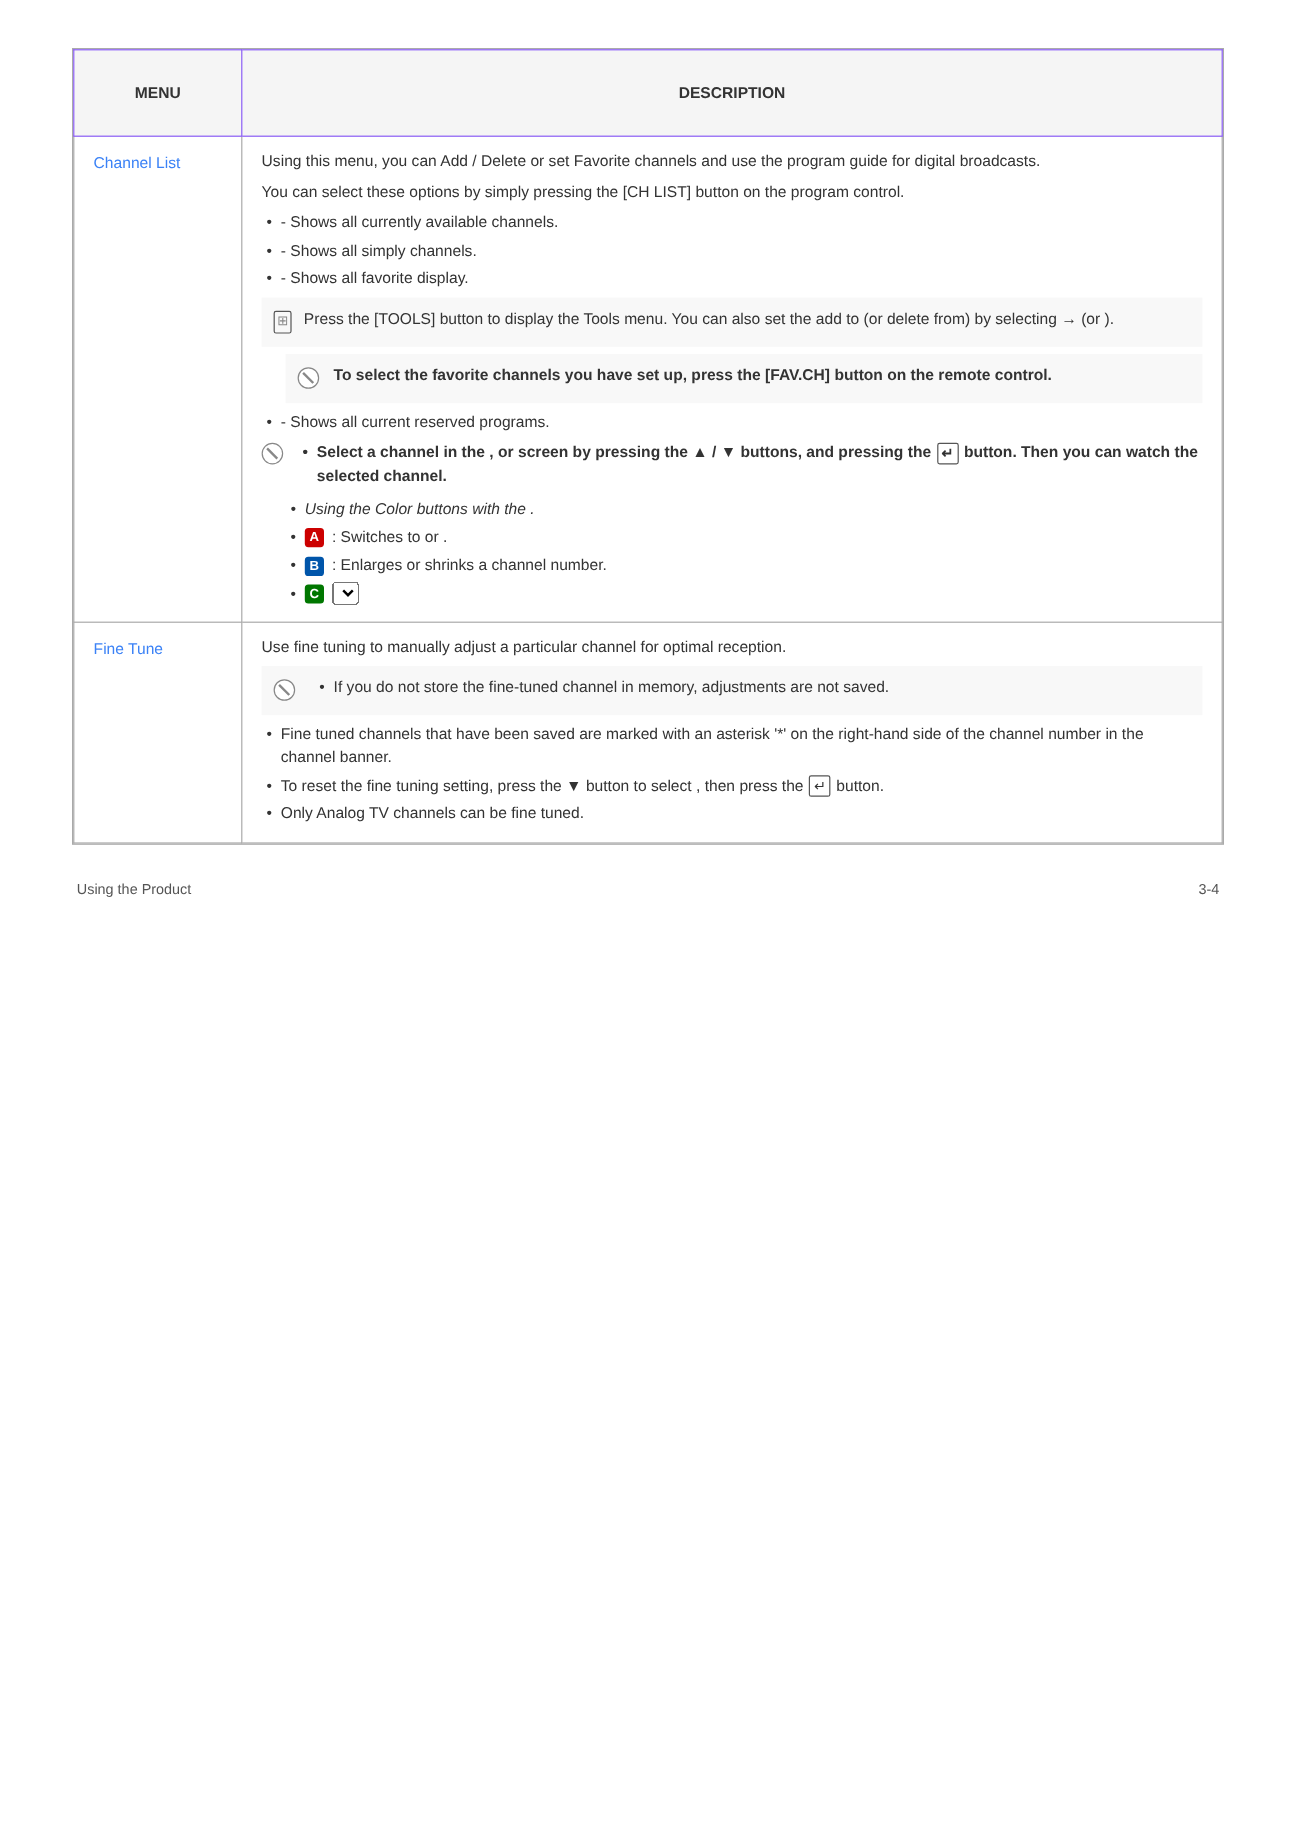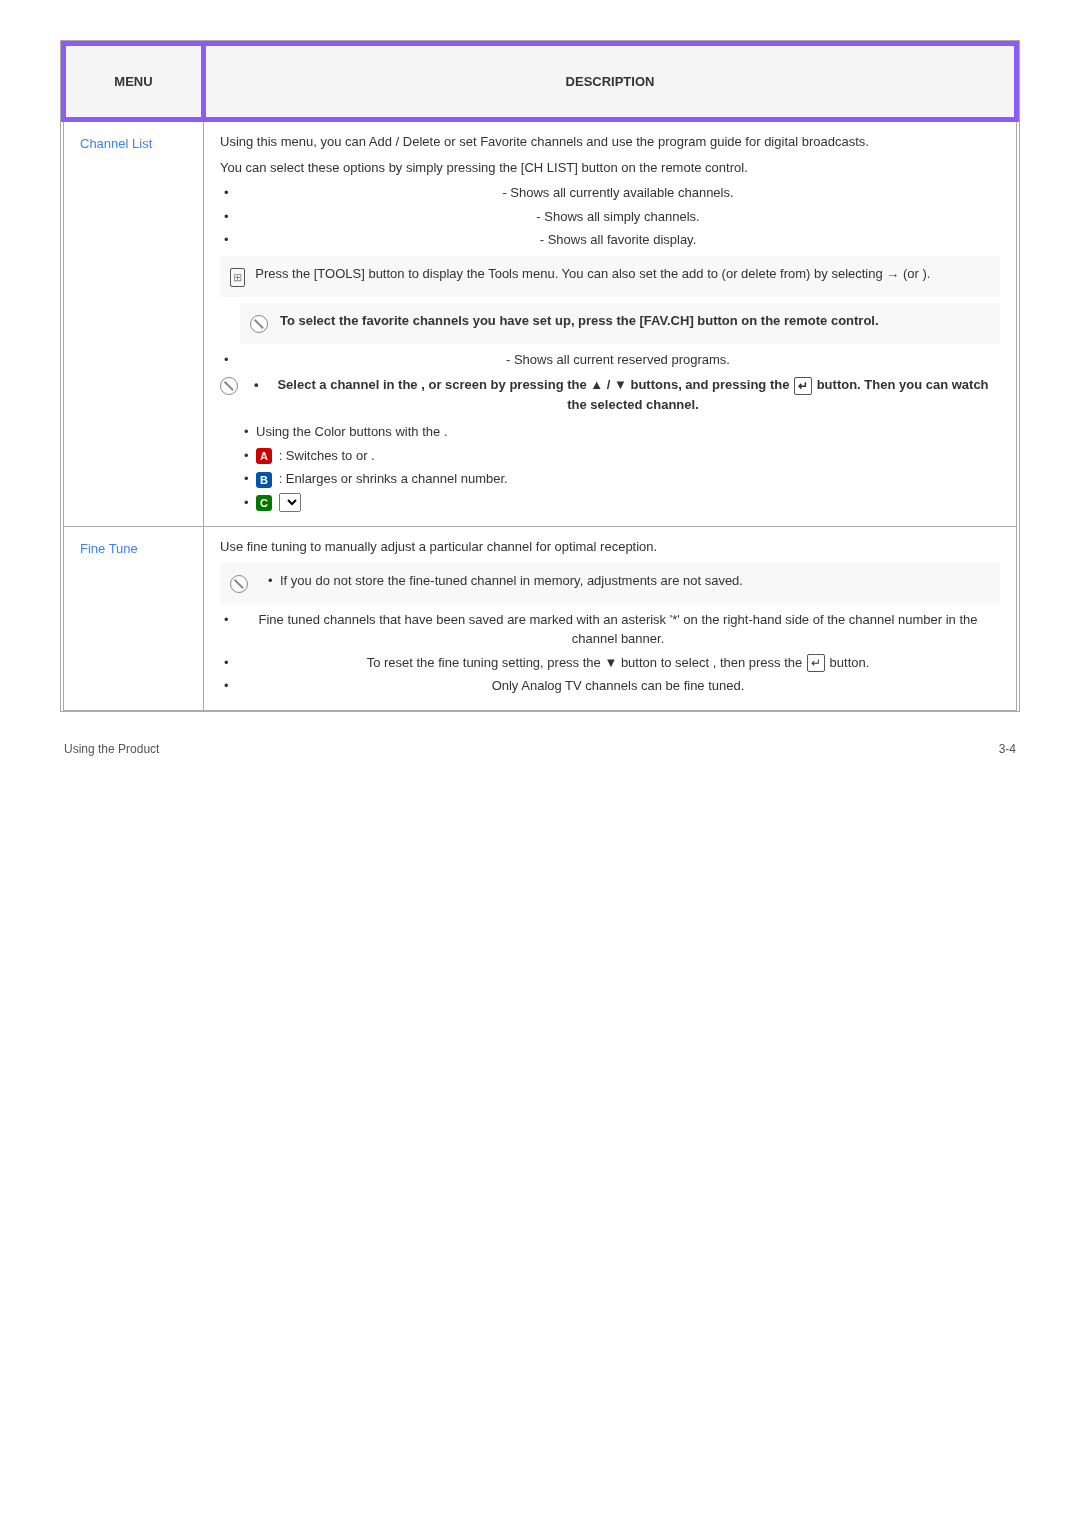--- a/index.html
+++ b/index.html
@@ -18,21 +18,21 @@
       width: 100%;
     }
 
     table {
       width: 100%;
       border-collapse: collapse;
     }
 
     thead th {
       background: #f5f5f5;
-      border: 5px solid #8b5cf6;
+      border: 1px solid #8b5cf6;
       padding: 28px 16px;
       font-weight: bold;
       font-size: 13px;
       color: #333;
       text-align: center;
     }
 
     thead th.menu-header {
       width: 140px;
     }
@@ -67,33 +67,33 @@
       list-style: none;
       padding: 0;
       margin: 0;
     }
 
     .bullet-list li {
       padding-left: 16px;
       position: relative;
       margin-bottom: 4px;
       line-height: 1.5;
-      text-align: center;
     }
 
     .bullet-list li::before {
       content: "•";
       position: absolute;
       left: 4px;
     }
 
     .sub-bullet-list {
       list-style: none;
       padding: 0;
       margin: 4px 0 4px 20px;
+      font-style: italic;
     }
 
     .sub-bullet-list li {
       padding-left: 16px;
       position: relative;
       margin-bottom: 4px;
       line-height: 1.5;
     }
 
     .sub-bullet-list li::before {
@@ -246,21 +246,21 @@
       <tr>
         <th class="menu-header">MENU</th>
         <th>DESCRIPTION</th>
       </tr>
     </thead>
     <tbody id="table-body">
     <tr>
           <td class="menu-cell">Channel List</td>
           <td class="desc-cell">
             <p class="desc-para">Using this menu, you can Add / Delete or set Favorite channels and use the program guide for digital broadcasts.</p>
-            <p class="desc-para">You can select these options by simply pressing the [CH LIST] button on the remote control.</p>
+            <p class="desc-para">You can select these options by simply pressing the [CH LIST] button on the program control.</p>
             <ul class="bullet-list">
               <li><all channels=""> - Shows all currently available channels.</all></li>
               <li><added channels=""> - Shows all simply channels.</added></li>
               <li><favorite> - Shows all favorite display.</favorite></li>
             </ul>
             <div class="note-box" style="margin-left:0;">
         <span class="note-icon"><span style="display:inline-block;border:1.5px solid #555;border-radius:2px;padding:0 2px;font-size:11px;vertical-align:middle;margin-right:2px;">⊞</span></span>
         <span class="note-text">Press the [TOOLS] button to display the Tools menu. You can also set the add to (or delete from) <favorite> by selecting <tools> → <add to="" favorite=""> (or <delete from="" favorite="">).</delete></add></tools></favorite></span>
       </div>
             <div class="note-box" style="margin-left:20px;font-weight:bold;">

